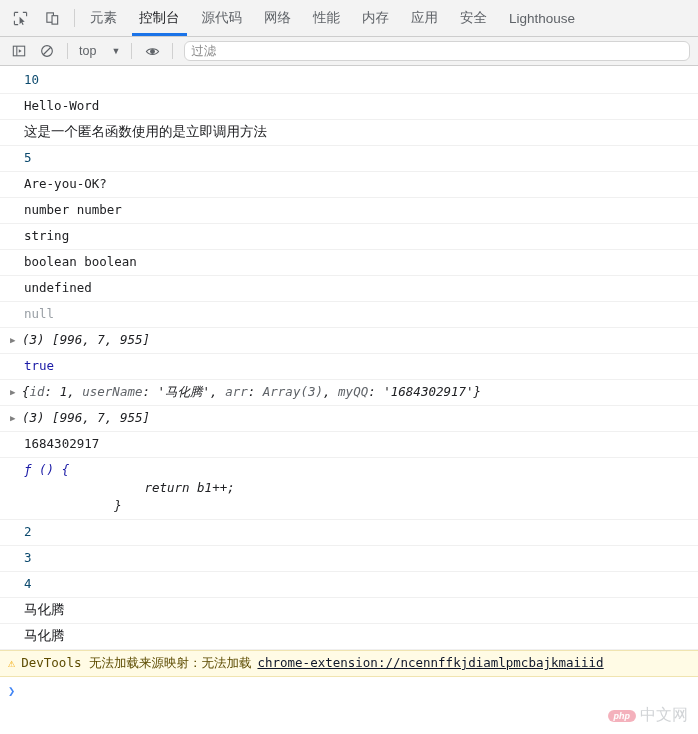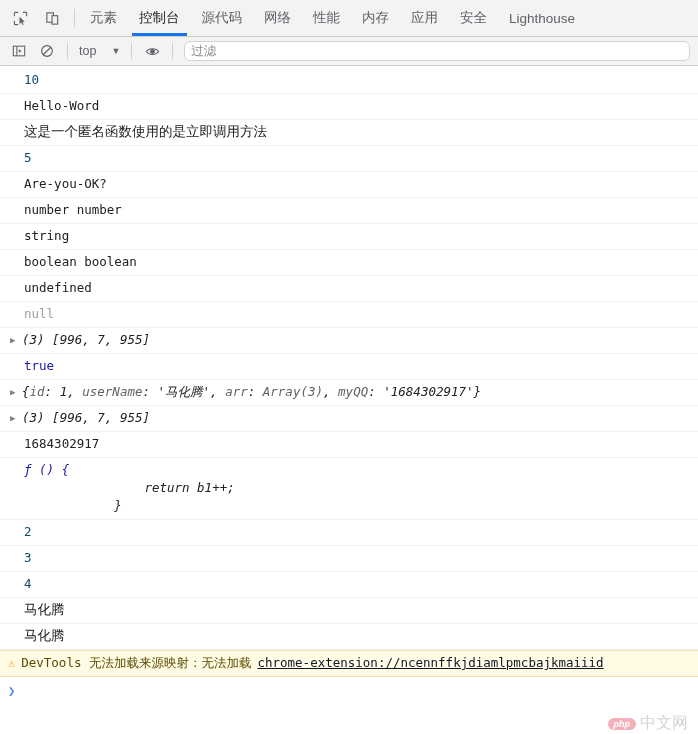--- a/index.html
+++ b/index.html
@@ -232,21 +232,21 @@
     outline: none;
     font-family: "DejaVu Sans Mono", monospace;
     font-size: 12.5px;
     background: transparent;
   }
 
   
   .watermark {
     position: absolute;
     right: 10px;
-    bottom: 0;
+    bottom: 8px;
     display: flex;
     align-items: center;
     gap: 4px;
     opacity: 0.45;
     pointer-events: none;
   }
   .wm-badge {
     background: #e8556d;
     color: #ffffff;
     font-size: 9px;

